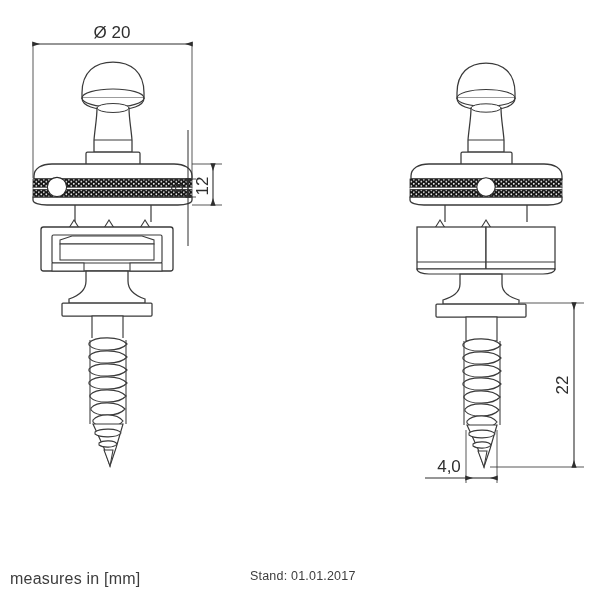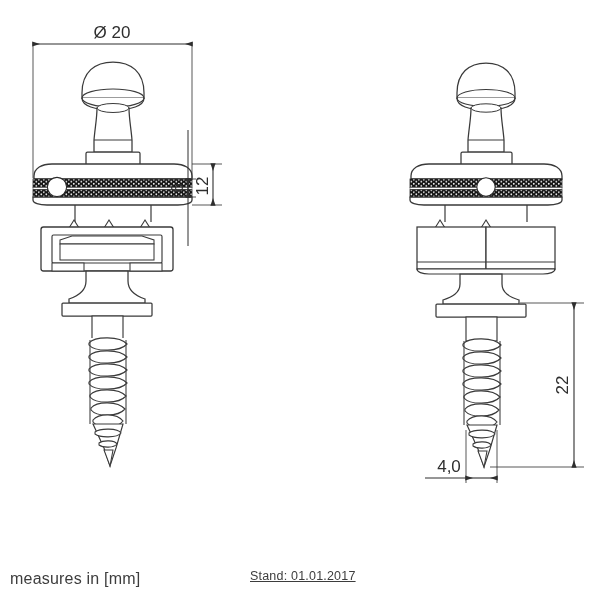--- a/index.html
+++ b/index.html
@@ -45,21 +45,20 @@
     white-space: nowrap;
   }
   .footer-right {
     position: absolute;
     left: 250px;
     top: 9px;
     font-size: 12.5px;
     color: #3d3d3d;
     letter-spacing: 0.2px;
     white-space: nowrap;
-    text-decoration: underline;
   }
   text {
     font-family: "Liberation Sans", sans-serif;
     fill: #2e2e2e;
   }
   .dimtext {
     font-size: 17px;
   }
 </style>
 </head>

